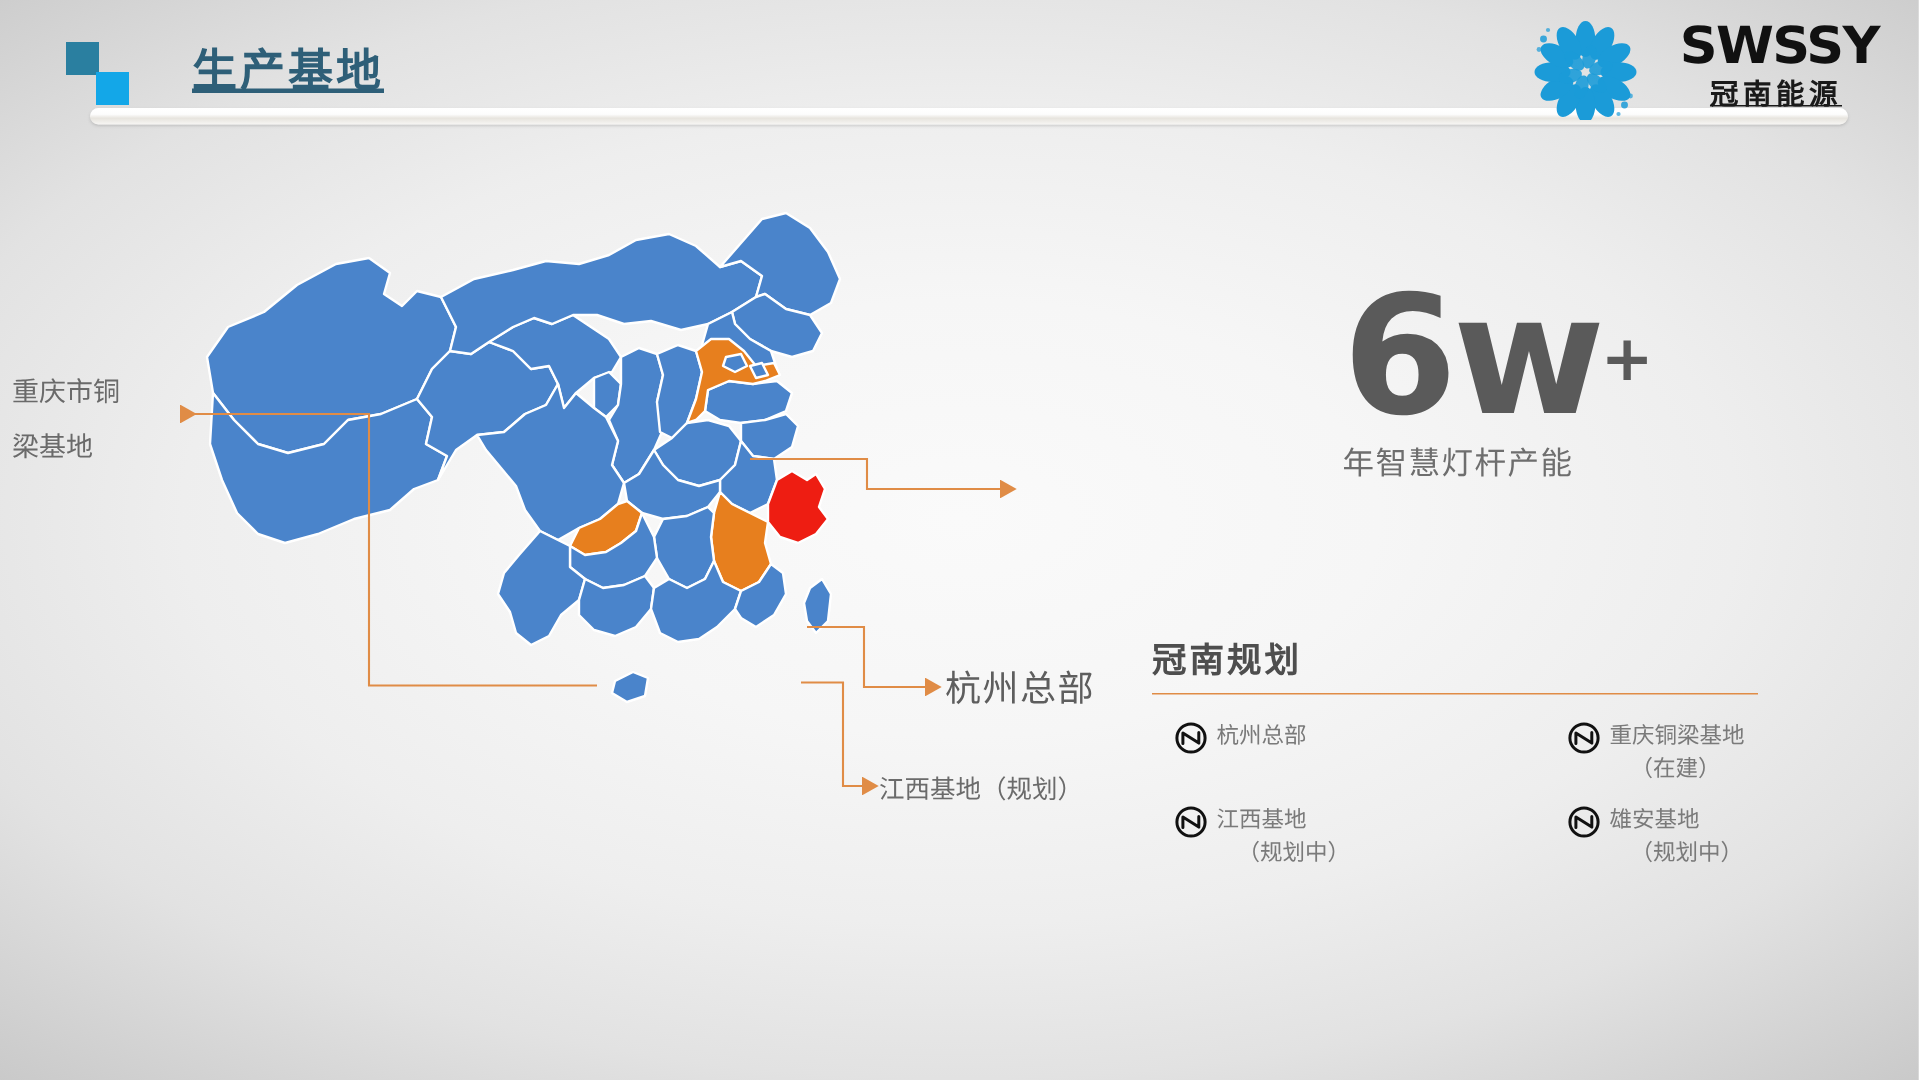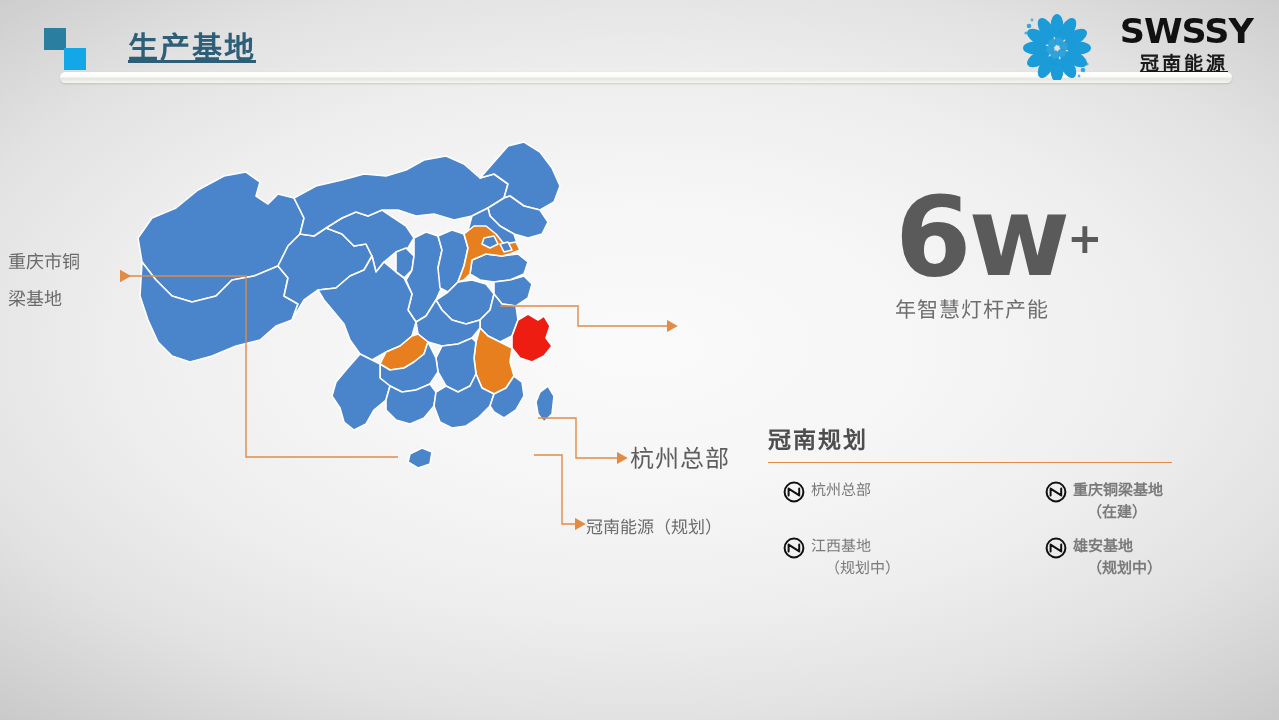--- a/index.html
+++ b/index.html
@@ -238,21 +238,20 @@
     grid-row-gap: 12px;
     grid-column-x: 0;
   }
   .legend-item {
     display: flex;
     align-items: flex-start;
     padding-left: 14px;
   }
   .legend-item.col-right {
     padding-left: 74px;
-    font-weight: bold;
   }
   .legend-icon {
     flex: 0 0 auto;
     width: 24px;
     height: 24px;
     margin-top: 1px;
   }
   .legend-text {
     margin-left: 5px;
     font-size: 15px;
@@ -440,21 +439,21 @@
       <path d="M538,418 L576,418 L576,458 L618,458" marker-end="url(#arrR)"></path>
       <path d="M534,455 L562,455 L562,524 L576,524" marker-end="url(#arrR)"></path>
     </g>
   </svg>
 
   <div class="callout" id="callout-chongqing">
     <div>重庆市铜</div>
     <div>梁基地</div>
   </div>
   <div class="callout" id="callout-hangzhou">杭州总部</div>
-  <div class="callout" id="callout-jiangxi">冠南能源（规划）</div>
+  <div class="callout" id="callout-jiangxi">江西基地（规划）</div>
 
   <div id="stat-block">
     <div id="stat-number"><span>6w</span><span id="stat-plus">+</span></div>
     <div id="stat-caption">年智慧灯杆产能</div>
   </div>
 
   <div id="legend">
     <div id="legend-title">冠南规划</div>
     <div id="legend-rule"></div>
     <div id="legend-grid">

